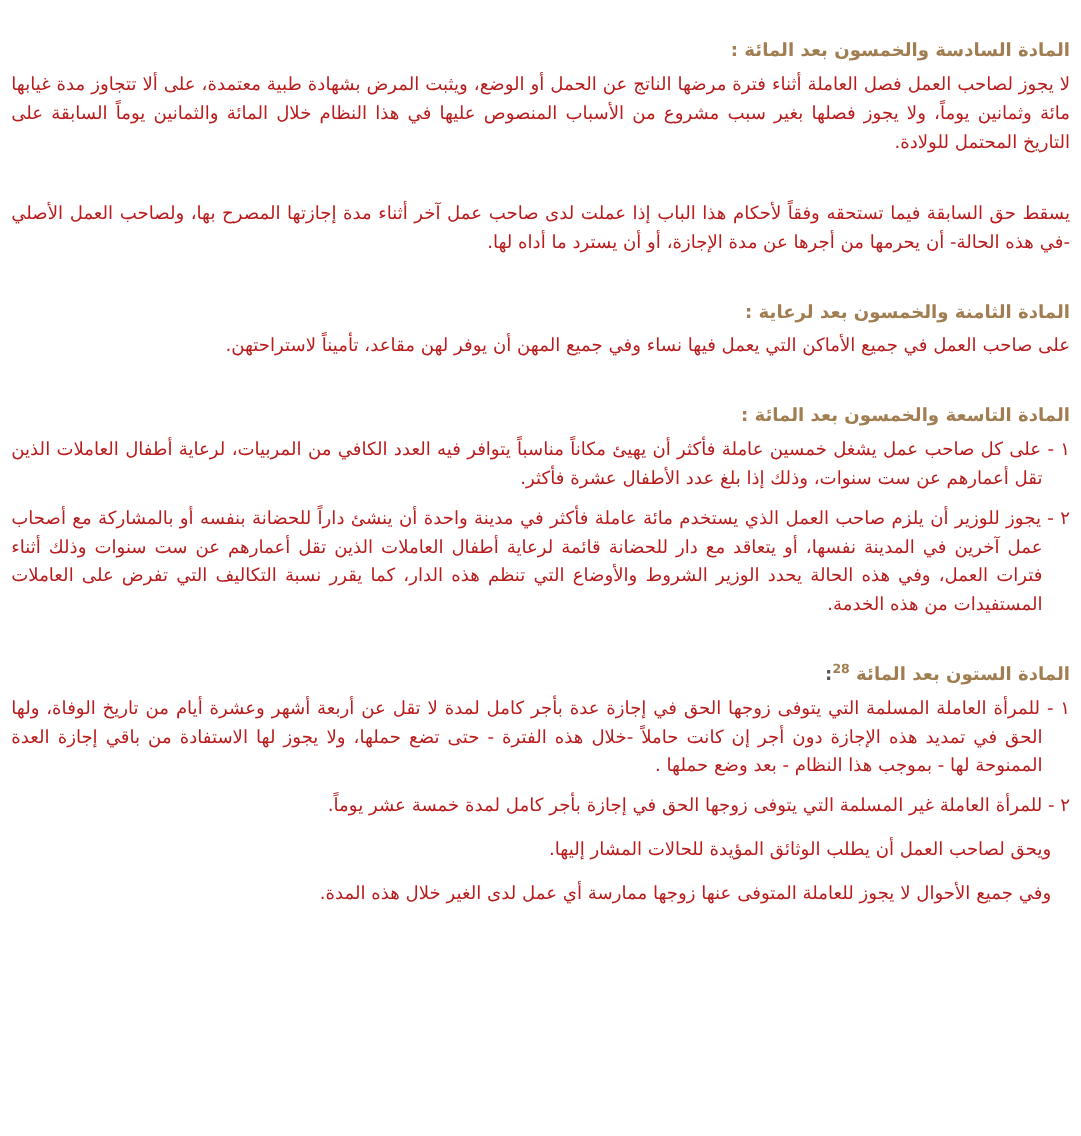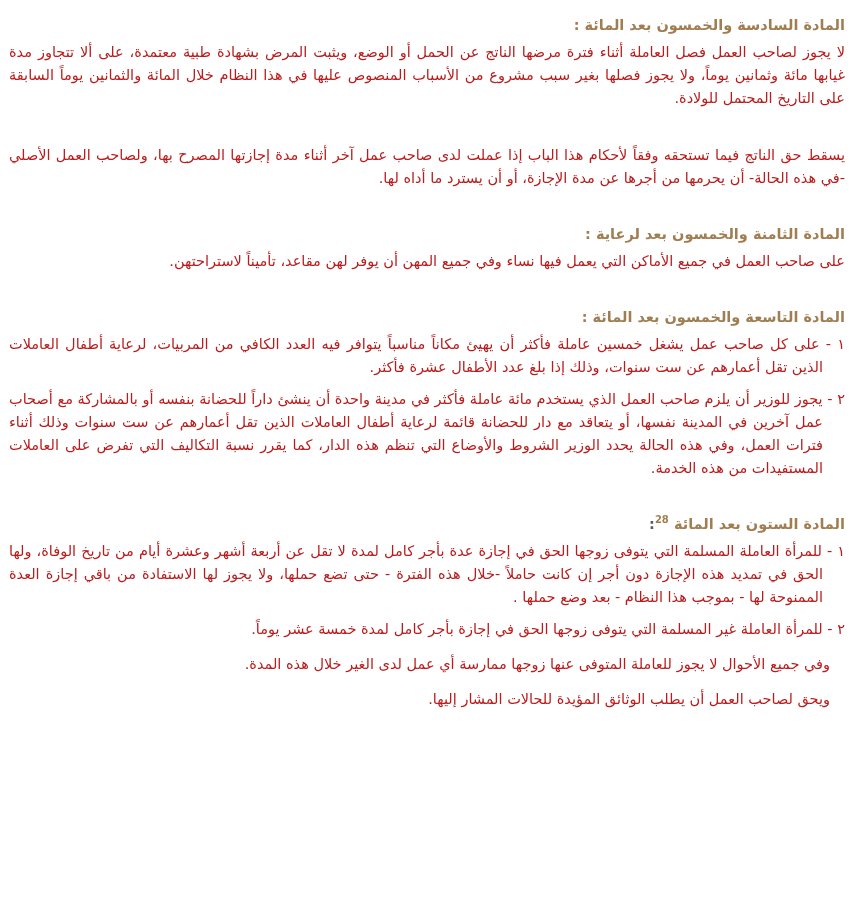--- a/index.html
+++ b/index.html
@@ -5,21 +5,22 @@
   * { margin: 0; padding: 0; box-sizing: border-box; }
   html, body { background: #ffffff; }
   body {
     width: 865px;
     min-height: 909px;
     font-family: "DejaVu Sans", sans-serif;
     direction: rtl;
     color: #3b3b3b;
   }
   .page {
-    padding: 15px 20px 24px 9px;
+    padding: 15px 9px 24px 9px;
+    margin-top: 16px;
   }
   .article { margin-bottom: 34px; }
   .article:last-child { margin-bottom: 0; }
   .article-heading {
     color: #a17e52;
     font-size: 14.5px;
     font-weight: bold;
     line-height: 21px;
     margin-bottom: 5px;
     text-align: right;
@@ -55,21 +56,21 @@
 <body>
 
 <div class="page">
 
   <section class="article">
     <h2 class="article-heading">المادة السادسة والخمسون بعد المائة :</h2>
     <p class="article-body">لا يجوز لصاحب العمل فصل العاملة أثناء فترة مرضها الناتج عن الحمل أو الوضع، ويثبت المرض بشهادة طبية معتمدة، على ألا تتجاوز مدة غيابها مائة وثمانين يوماً، ولا يجوز فصلها بغير سبب مشروع من الأسباب المنصوص عليها في هذا النظام خلال المائة والثمانين يوماً السابقة على التاريخ المحتمل للولادة.</p>
   </section>
 
   <section class="article">
-    <p class="article-body">يسقط حق الناتج فيما تستحقه وفقاً لأحكام هذا الباب إذا عملت لدى صاحب عمل آخر أثناء مدة إجازتها المصرح بها، ولصاحب العمل الأصلي -في هذه الحالة- أن يحرمها من أجرها عن مدة الإجازة، أو أن يسترد ما أداه لها.</p>
+    <p class="article-body">يسقط حق السابقة فيما تستحقه وفقاً لأحكام هذا الباب إذا عملت لدى صاحب عمل آخر أثناء مدة إجازتها المصرح بها، ولصاحب العمل الأصلي -في هذه الحالة- أن يحرمها من أجرها عن مدة الإجازة، أو أن يسترد ما أداه لها.</p>
   </section>
 
   <section class="article">
     <h2 class="article-heading">المادة الثامنة والخمسون بعد لرعاية :</h2>
     <p class="article-body">على صاحب العمل في جميع الأماكن التي يعمل فيها نساء وفي جميع المهن أن يوفر لهن مقاعد، تأميناً لاستراحتهن.</p>
   </section>
 
   <section class="article">
     <h2 class="article-heading">المادة التاسعة والخمسون بعد المائة :</h2>
     <p class="list-item">
@@ -88,17 +89,17 @@
       <sup class="footnote-ref">28</sup><span class="heading-colon">:</span>
     </h2>
     <p class="list-item">
       <span class="item-marker">١ -</span>
       <span class="item-text">للمرأة العاملة المسلمة التي يتوفى زوجها الحق في إجازة عدة بأجر كامل لمدة لا تقل عن أربعة أشهر وعشرة أيام من تاريخ الوفاة، ولها الحق في تمديد هذه الإجازة دون أجر إن كانت حاملاً -خلال هذه الفترة - حتى تضع حملها، ولا يجوز لها الاستفادة من باقي إجازة العدة الممنوحة لها - بموجب هذا النظام - بعد وضع حملها .</span>
     </p>
     <p class="list-item">
       <span class="item-marker">٢ -</span>
       <span class="item-text">للمرأة العاملة غير المسلمة التي يتوفى زوجها الحق في إجازة بأجر كامل لمدة خمسة عشر يوماً.</span>
     </p>
+    <p class="closing-paragraph">ويحق لصاحب العمل أن يطلب الوثائق المؤيدة للحالات المشار إليها.</p>
     <p class="closing-paragraph">وفي جميع الأحوال لا يجوز للعاملة المتوفى عنها زوجها ممارسة أي عمل لدى الغير خلال هذه المدة.</p>
-    <p class="closing-paragraph">ويحق لصاحب العمل أن يطلب الوثائق المؤيدة للحالات المشار إليها.</p>
   </section>
 
 </div>
 
 </body></html>

